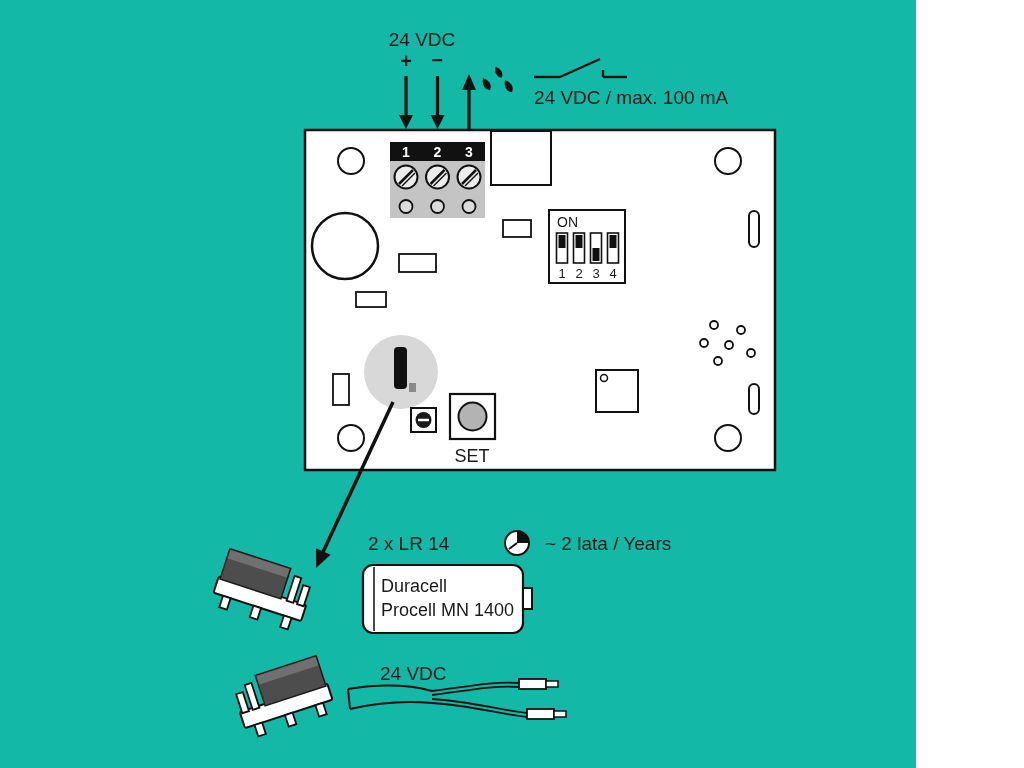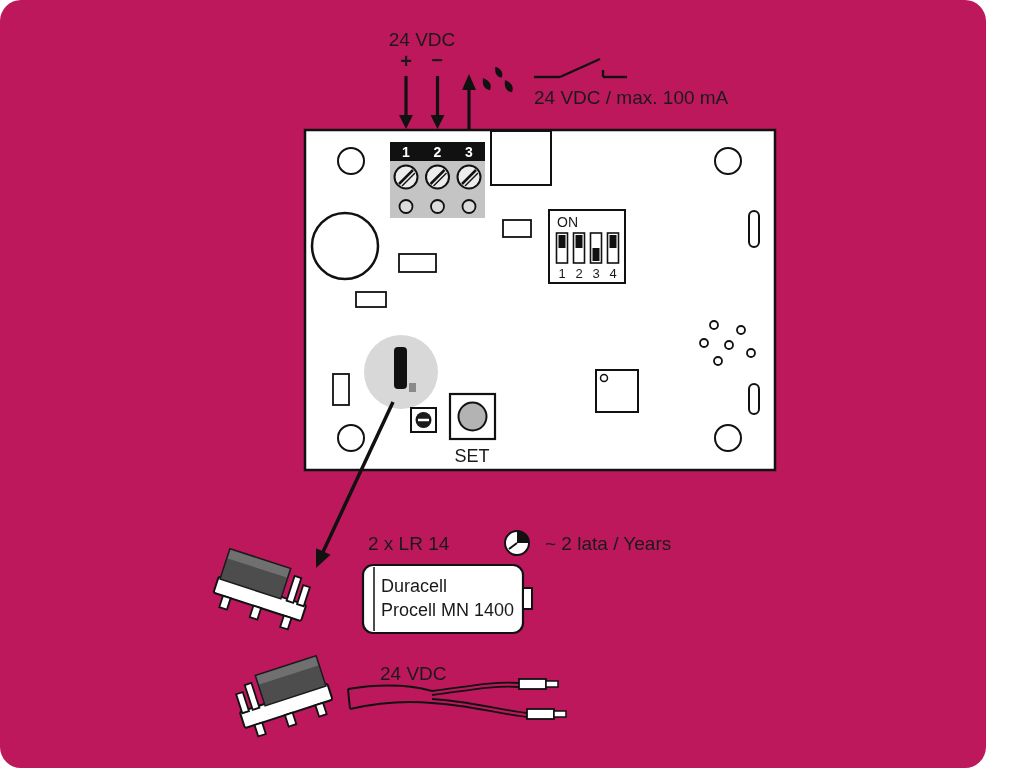--- a/index.html
+++ b/index.html
@@ -1,16 +1,16 @@
 <!DOCTYPE html>
 <html><head>
 <meta charset="utf-8">
 <style>
   html,body{margin:0;padding:0;background:#fff;}
-  .canvas{position:relative;width:986px;height:768px;background:#be185d;overflow:hidden;border-radius:21px;}
+  .canvas{position:relative;width:916px;height:768px;background:#14b8a6;overflow:hidden;}
   svg{display:block;}
   text{font-family:"Liberation Sans",sans-serif;fill:#1a1a1a;}
   .lbl{font-size:19px;}
   .sign{font-size:20px;font-weight:bold;}
   .term-num{font-size:14px;font-weight:bold;fill:#fff;}
   .dip-on{font-size:14px;}
   .dip-num{font-size:13px;}
   .set{font-size:18px;}
   .brand{font-size:18px;}
   .outline{fill:#fff;stroke:#111;}

